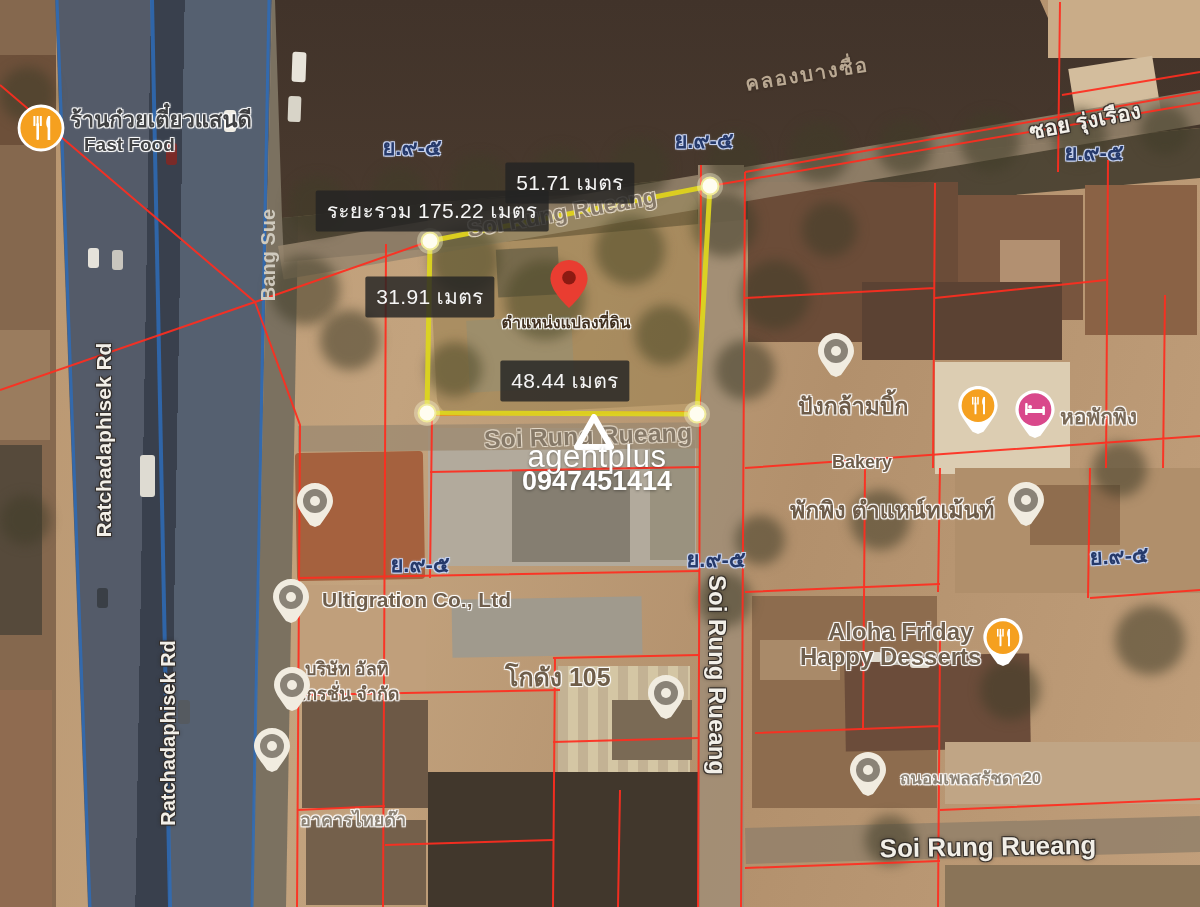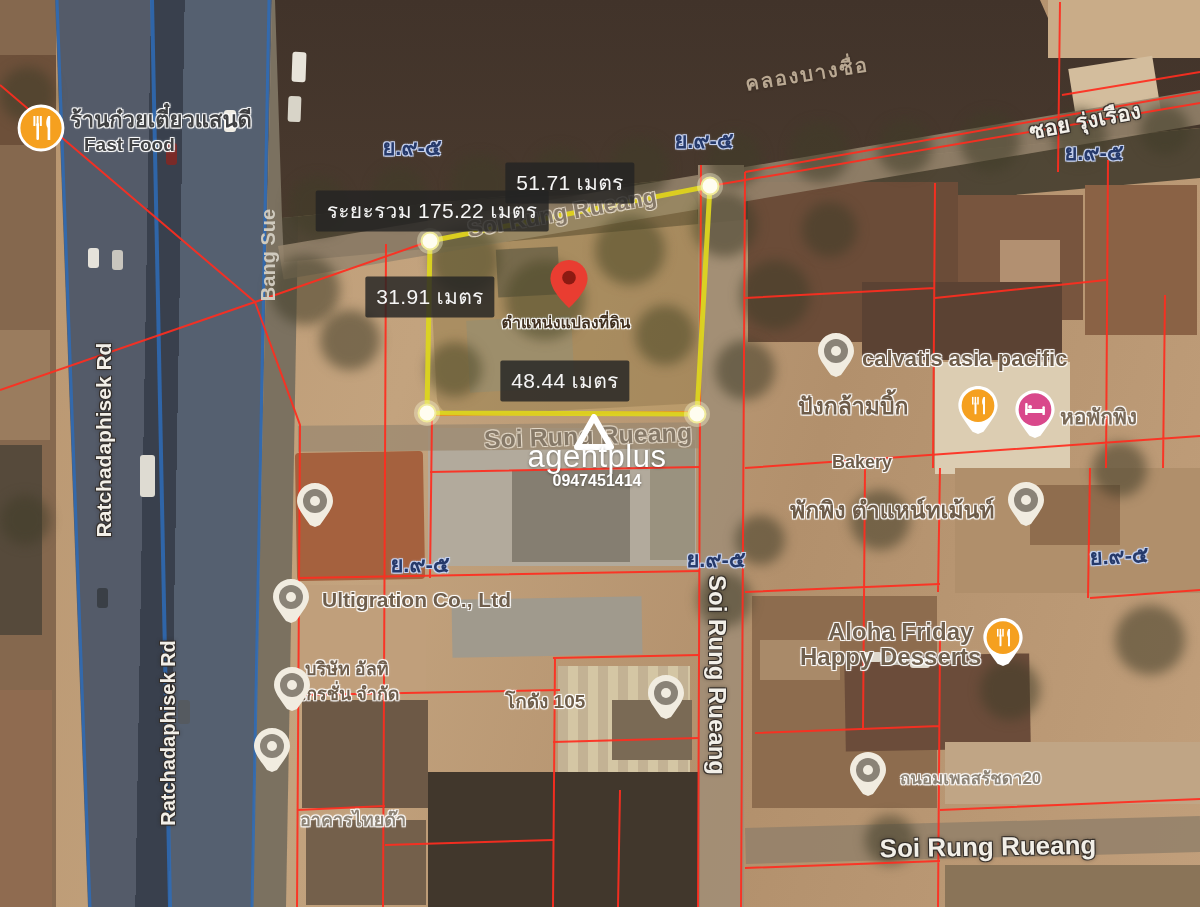--- a/index.html
+++ b/index.html
@@ -211,21 +211,20 @@
       </g>
   </svg>
   <span class="abs lbl halo-w" style="left:70px;top:102px;font-size:22px;font-weight:bold;color:#3f4042;white-space:nowrap">ร้านก๋วยเตี๋ยวแสนดี</span>
   <span class="abs lbl halo-w" style="left:84px;top:134px;font-size:19px;font-weight:bold;color:#3f4042;white-space:nowrap">Fast Food</span>
 
   <svg class="abs lbl" style="left:818px;top:333px" width="36" height="44" viewBox="0 0 36 44">
     <path d="M18 0C8 0 0 8 0 18c0 7 6 14 13 24l5 2 5-2c7-10 13-17 13-24C36 8 28 0 18 0z" fill="#f1ece0"></path>
       <circle cx="18" cy="18" r="12" fill="#8a8377"></circle>
       <circle cx="18" cy="18" r="5" fill="#f1ece0"></circle>
   </svg>
-  <span class="abs lbl poi-name halo-w" style="left:862px;top:346px;font-size:22px;white-space:nowrap">calvatis asia pacific</span>
 
   <span class="abs lbl poi-name halo-w" style="left:798px;top:388px;font-size:23px;white-space:nowrap">ปังกล้ามบิ้ก</span>
   <span class="abs lbl poi-sub halo-w" style="left:832px;top:412px;white-space:nowrap">Bakery</span>
   <svg class="abs lbl" style="left:958px;top:386px" width="40" height="48" viewBox="0 0 36 44">
     <path d="M18 0C8 0 0 8 0 18c0 7 6 14 13 24l5 2 5-2c7-10 13-17 13-24C36 8 28 0 18 0z" fill="#fff"></path>
       <circle cx="18" cy="18" r="15" fill="#f5a01f"></circle>
     <g fill="#fff">
         <rect x="12.5" y="10" width="1.4" height="7"></rect>
         <rect x="14.9" y="10" width="1.4" height="7"></rect>
         <rect x="17.3" y="10" width="1.4" height="7"></rect>
@@ -268,21 +267,21 @@
       <circle cx="18" cy="18" r="15" fill="#f5a01f"></circle>
     <g fill="#fff">
         <rect x="12.5" y="10" width="1.4" height="7"></rect>
         <rect x="14.9" y="10" width="1.4" height="7"></rect>
         <rect x="17.3" y="10" width="1.4" height="7"></rect>
         <rect x="14.8" y="15" width="1.8" height="11" rx=".8"></rect>
         <path d="M23 10c-1.4 2-1.7 5.4-.5 7.4l.1.6V26h1.8V10z"></path>
       </g>
   </svg>
 
-  <span class="abs lbl poi-name halo-w" style="left:505px;top:686px;font-size:19px;color:#6f5e4a;white-space:nowrap">โกดัง 105</span>
+  <span class="abs lbl poi-name halo-w" style="left:505px;top:657px;font-size:25px;color:#6f5e4a;white-space:nowrap">โกดัง 105</span>
   <svg class="abs lbl" style="left:648px;top:675px" width="36" height="44" viewBox="0 0 36 44">
     <path d="M18 0C8 0 0 8 0 18c0 7 6 14 13 24l5 2 5-2c7-10 13-17 13-24C36 8 28 0 18 0z" fill="#f1ece0"></path>
       <circle cx="18" cy="18" r="12" fill="#8a8377"></circle>
       <circle cx="18" cy="18" r="5" fill="#f1ece0"></circle>
   </svg>
 
   <svg class="abs lbl" style="left:254px;top:728px" width="36" height="44" viewBox="0 0 36 44">
     <path d="M18 0C8 0 0 8 0 18c0 7 6 14 13 24l5 2 5-2c7-10 13-17 13-24C36 8 28 0 18 0z" fill="#f1ece0"></path>
       <circle cx="18" cy="18" r="12" fill="#8a8377"></circle>
       <circle cx="18" cy="18" r="5" fill="#f1ece0"></circle>
@@ -315,15 +314,15 @@
   <svg class="abs top" style="left:550px;top:260px" width="38" height="48" viewBox="0 0 24 31">
     <path d="M12 0C5.4 0 0 5.4 0 12c0 8.5 12 19 12 19s12-10.5 12-19C24 5.4 18.6 0 12 0z" fill="#e93d31"></path>
     <circle cx="12" cy="11.4" r="4.4" fill="#8c1a12"></circle>
   </svg>
   <span class="ctr top halo-w" style="left:566px;top:322px;font-size:16px;font-weight:bold;color:#41301f">ตำแหน่งแปลงที่ดิน</span>
 
   <svg class="abs top" style="left:574px;top:414px" width="40" height="36" viewBox="0 0 40 36">
     <polygon points="20,3 37,33 3,33" fill="none" stroke="#fff" stroke-width="6" stroke-linejoin="round"></polygon>
   </svg>
   <span class="ctr top" style="left:597px;top:457px;font-size:31px;color:#fff;letter-spacing:.5px;text-shadow:0 1px 3px rgba(0,0,0,.35)">agentplus</span>
-  <span class="ctr top" style="left:597px;top:481px;font-size:16px;font-weight:bold;color:#fff;text-shadow:0 1px 3px rgba(0,0,0,.35)">0947451414</span>
+  <span class="ctr top" style="left:597px;top:481px;font-size:27px;font-weight:bold;color:#fff;text-shadow:0 1px 3px rgba(0,0,0,.35)">0947451414</span>
 
 </div>
 
 </body></html>

